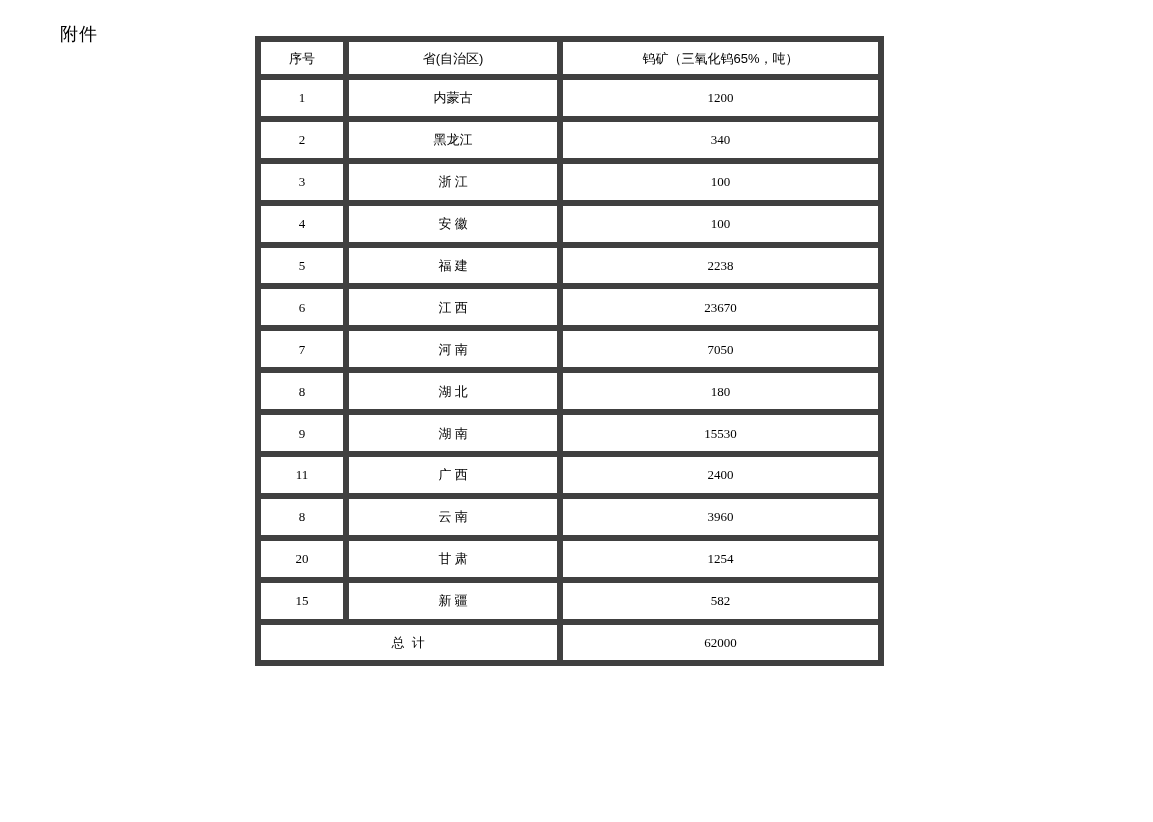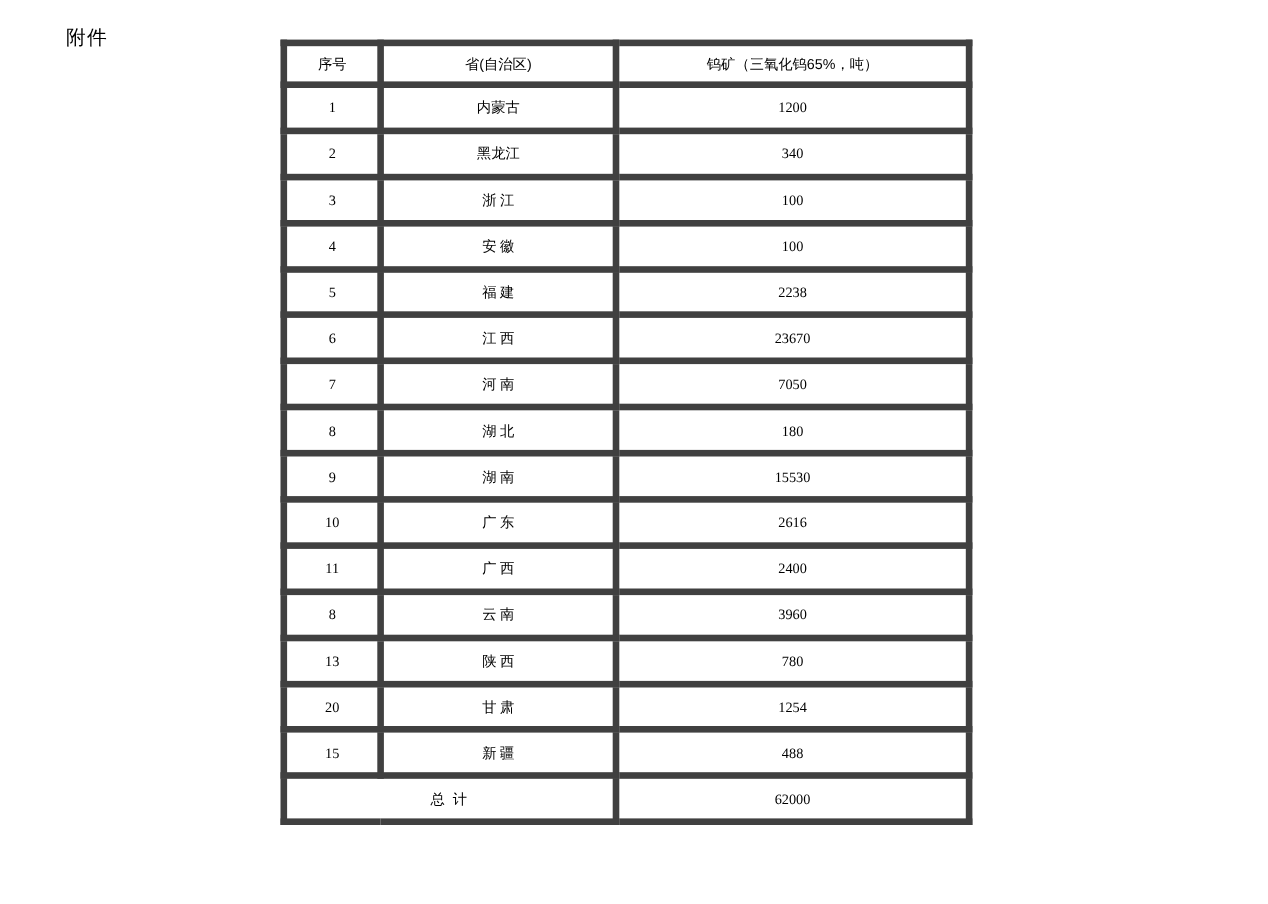--- a/index.html
+++ b/index.html
@@ -127,48 +127,38 @@
         <td>8</td>
         <td>湖 北</td>
         <td>180</td>
       </tr>
       <tr>
         <td>9</td>
         <td>湖 南</td>
         <td>15530</td>
       </tr>
       <tr>
-        <td>10</td>
-        <td>广 东</td>
-        <td>2616</td>
-      </tr>
-      <tr>
         <td>11</td>
         <td>广 西</td>
         <td>2400</td>
       </tr>
       <tr>
         <td>8</td>
         <td>云 南</td>
         <td>3960</td>
       </tr>
       <tr>
-        <td>13</td>
-        <td>陕 西</td>
-        <td>780</td>
-      </tr>
-      <tr>
         <td>20</td>
         <td>甘 肃</td>
         <td>1254</td>
       </tr>
       <tr>
         <td>15</td>
         <td>新 疆</td>
-        <td>488</td>
+        <td>582</td>
       </tr>
       <tr>
         <td colspan="2" class="total-label">总  计</td>
         <td>62000</td>
       </tr>
     </tbody>
   </table>
 </div>
 
 </body></html>

